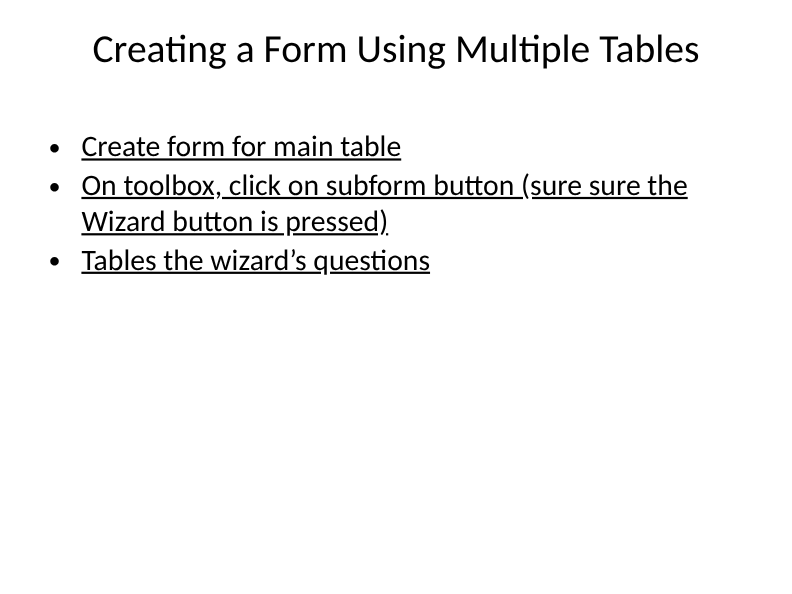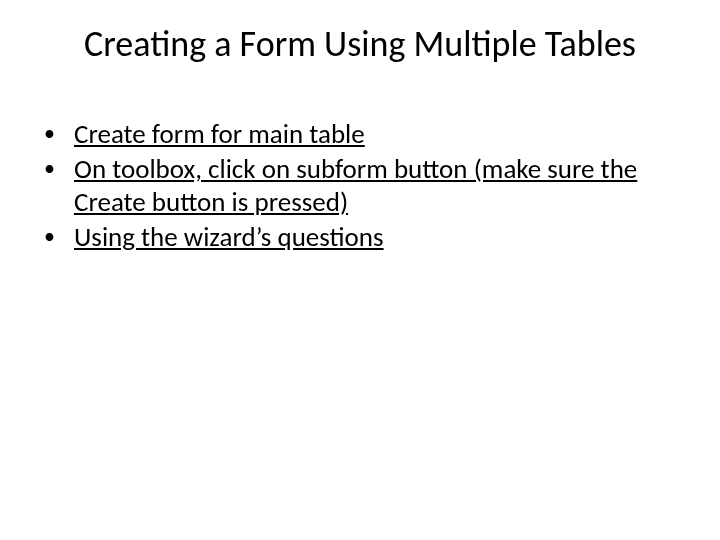--- a/index.html
+++ b/index.html
@@ -58,20 +58,20 @@
 
 <div class="slide">
   <div class="title">Creating a Form Using Multiple Tables</div>
   <div class="body">
     <div class="bullet-item">
       <span class="bullet-marker">•</span>
       <span class="bullet-text">Create form for main table</span>
     </div>
     <div class="bullet-item">
       <span class="bullet-marker">•</span>
-      <span class="bullet-text">On toolbox, click on subform button (make sure the Create button is pressed)</span>
+      <span class="bullet-text">On toolbox, click on subform button (sure sure the Wizard button is pressed)</span>
     </div>
     <div class="bullet-item">
       <span class="bullet-marker">•</span>
-      <span class="bullet-text">Using the wizard’s questions</span>
+      <span class="bullet-text">Tables the wizard’s questions</span>
     </div>
   </div>
 </div>
 
 </body></html>

